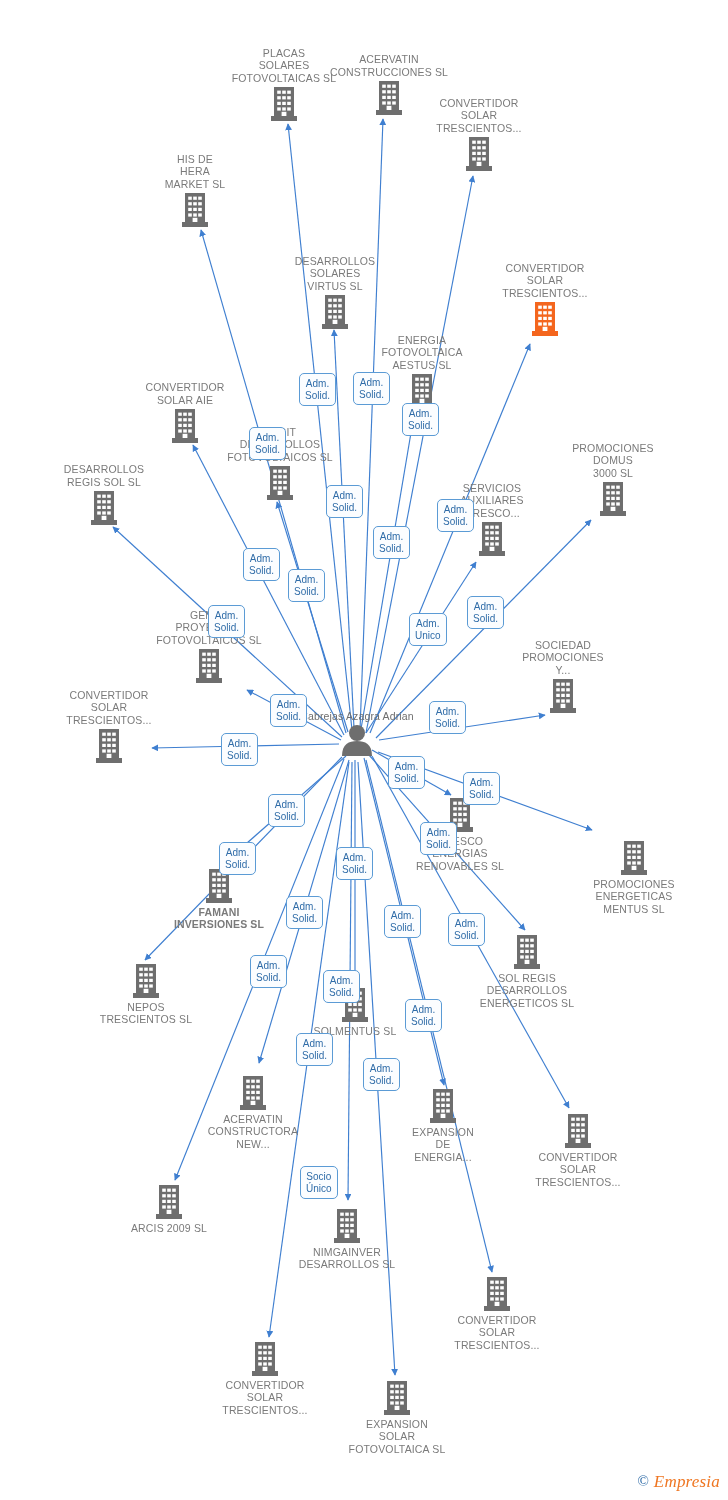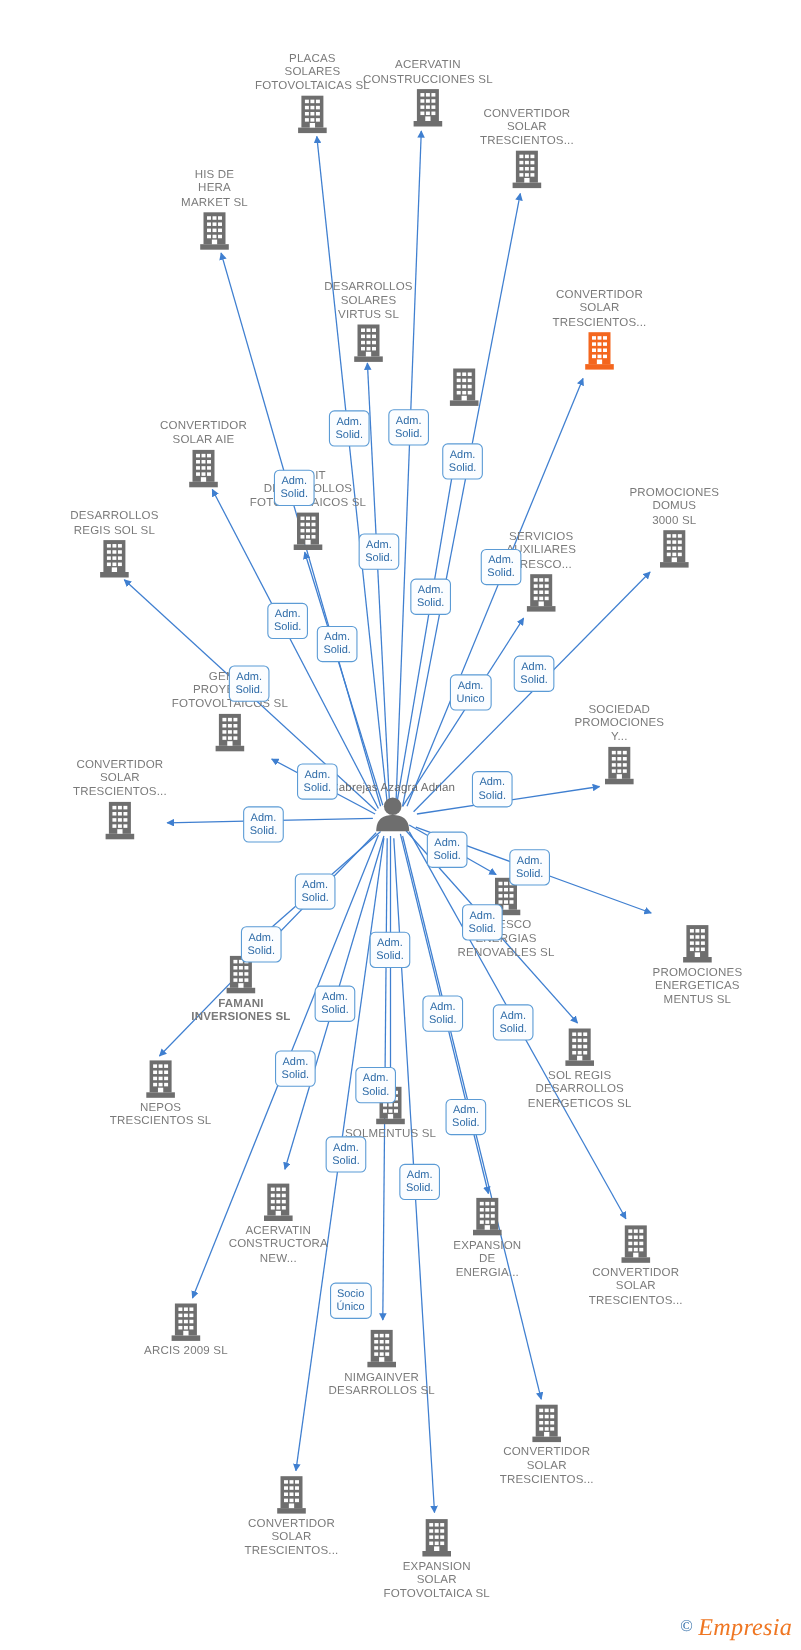--- a/index.html
+++ b/index.html
@@ -68,21 +68,21 @@
     gap:5px;
     line-height:1;
   }
   .watermark .copy{
     color:#2f6ca8;
     font-size:15px;
     font-family:"Liberation Serif","DejaVu Serif",serif;
   }
   .watermark .brand{
     color:#ef7622;
-    font-size:22px;
+    font-size:17px;
     font-style:italic;
     font-family:"Liberation Serif","DejaVu Serif",serif;
     letter-spacing:.2px;
   }
 </style>
 </head>
 <body>
 
 <div id="stage">
 
@@ -232,21 +232,23 @@
             <rect x="13.2" y="10.2" width="3.6" height="3.2" fill="#fff"></rect>
             <rect x="18.2" y="10.2" width="3.6" height="3.2" fill="#fff"></rect>
             <rect x="8.2" y="15.8" width="3.6" height="3.2" fill="#fff"></rect>
             <rect x="13.2" y="15.8" width="3.6" height="3.2" fill="#fff"></rect>
             <rect x="18.2" y="15.8" width="3.6" height="3.2" fill="#fff"></rect>
             <rect x="8.2" y="21.4" width="3.6" height="3.2" fill="#fff"></rect>
             <rect x="13.2" y="21.4" width="3.6" height="3.2" fill="#fff"></rect>
             <rect x="18.2" y="21.4" width="3.6" height="3.2" fill="#fff"></rect>
             <rect x="12.6" y="25.8" width="4.8" height="4.2" fill="#fff"></rect>
           </svg></span></div>
-      <div class="node above" style="left: 422px; top: 334.1px;"><span class="glyph"><svg width="30" height="36" viewBox="0 0 30 36" xmlns="http://www.w3.org/2000/svg">
+      <div class="node above" style="left: 422px; top: 334.1px;"><span class="label">ENERGIA
+FOTOVOLTAICA
+AESTUS SL</span><span class="glyph"><svg width="30" height="36" viewBox="0 0 30 36" xmlns="http://www.w3.org/2000/svg">
             <rect x="5" y="1" width="20" height="29" fill="#6e6e6e"></rect>
             <rect x="2" y="30" width="26" height="5" fill="#6e6e6e"></rect>
             <rect x="8.2" y="4.6" width="3.6" height="3.2" fill="#fff"></rect>
             <rect x="13.2" y="4.6" width="3.6" height="3.2" fill="#fff"></rect>
             <rect x="18.2" y="4.6" width="3.6" height="3.2" fill="#fff"></rect>
             <rect x="8.2" y="10.2" width="3.6" height="3.2" fill="#fff"></rect>
             <rect x="13.2" y="10.2" width="3.6" height="3.2" fill="#fff"></rect>
             <rect x="18.2" y="10.2" width="3.6" height="3.2" fill="#fff"></rect>
             <rect x="8.2" y="15.8" width="3.6" height="3.2" fill="#fff"></rect>
             <rect x="13.2" y="15.8" width="3.6" height="3.2" fill="#fff"></rect>

